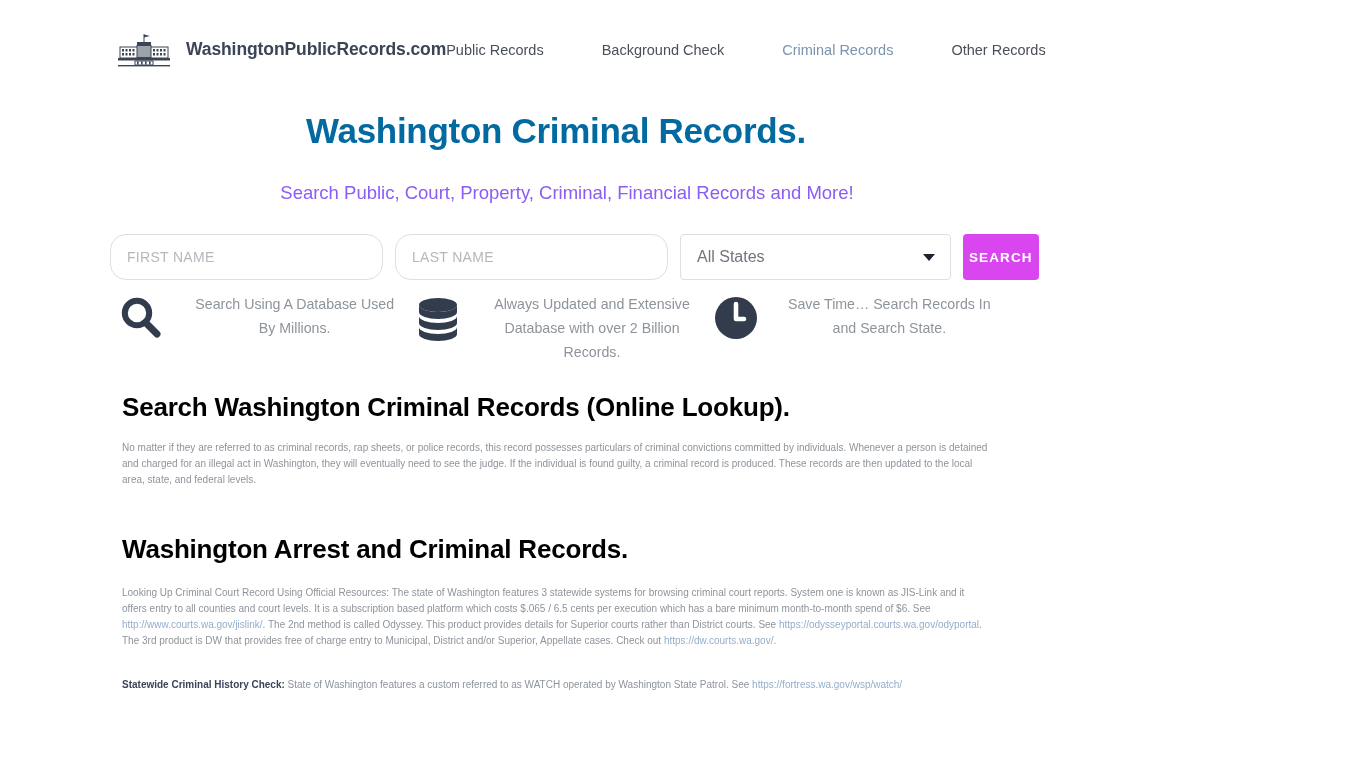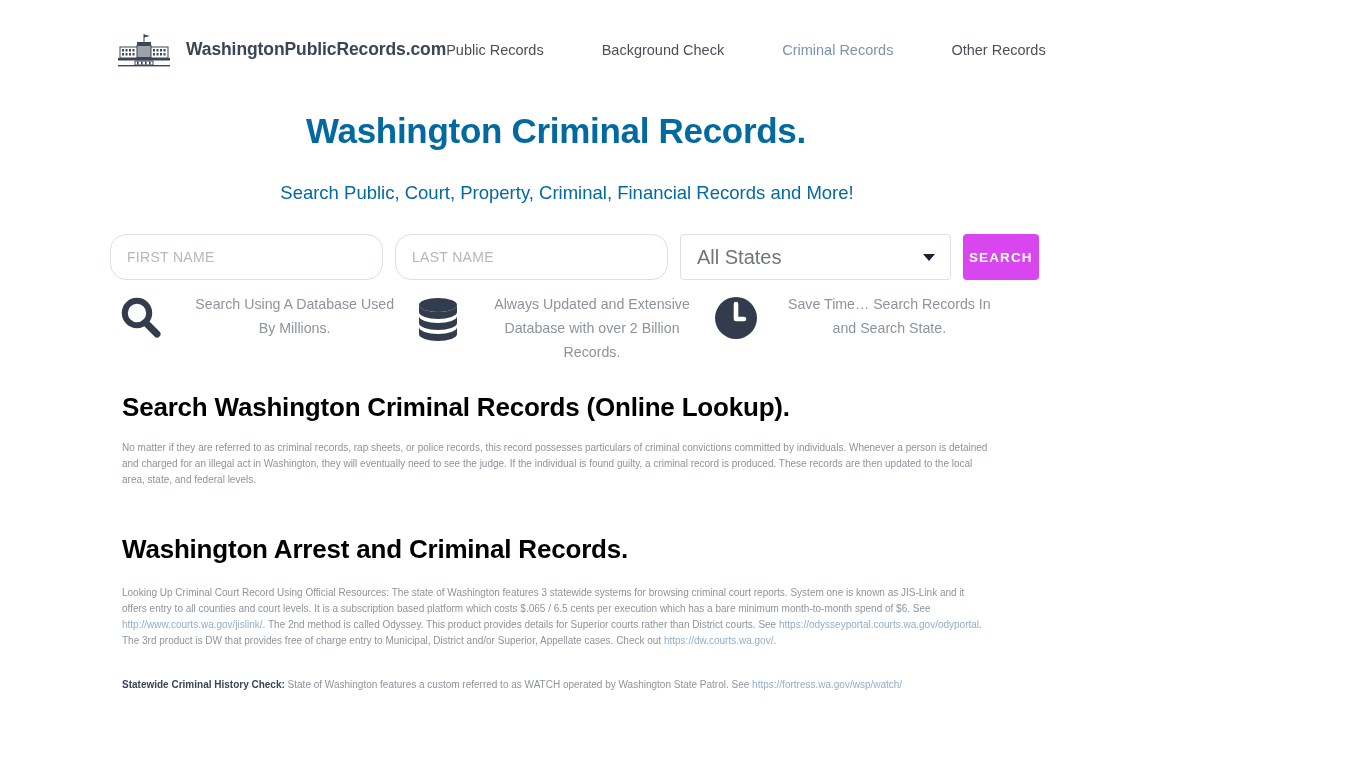--- a/index.html
+++ b/index.html
@@ -61,21 +61,21 @@
     margin: 0;
     font-size: 35px;
     line-height: 1.18;
     font-weight: 700;
     color: #0369a1;
     letter-spacing: -0.3px;
   }
   .hero-sub {
     margin: 31px 0 0 8px;
     font-size: 18.5px;
-    color: #0369a1;
+    color: #8b5cf6;
     font-weight: 400;
     padding-left: 14px;
   }
 
   
   .search-form {
     margin: 30px 110px 0 110px;
     display: flex;
     gap: 12px;
     height: 46px;
@@ -94,21 +94,21 @@
   }
   .field::placeholder { color: #b4b8bd; font-size: 14px; letter-spacing: .3px; }
   .select-wrap { position: relative; flex: 0 0 271px; height: 46px; }
   .select-box {
     width: 100%;
     height: 46px;
     border: 1px solid #dcdfe3;
     border-radius: 4px;
     background: #fff;
     font-family: inherit;
-    font-size: 20px;
+    font-size: 16px;
     color: #6f757c;
     padding: 0 36px 0 16px;
     display: flex;
     align-items: center;
     cursor: pointer;
     user-select: none;
   }
   .caret {
     position: absolute;
     right: 16px; top: 50%;

